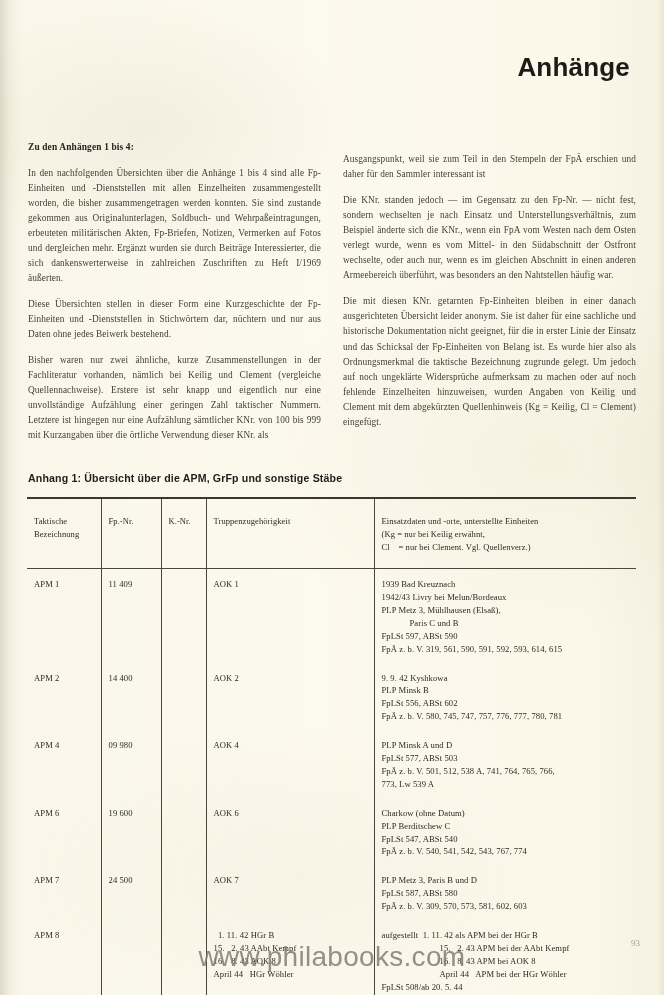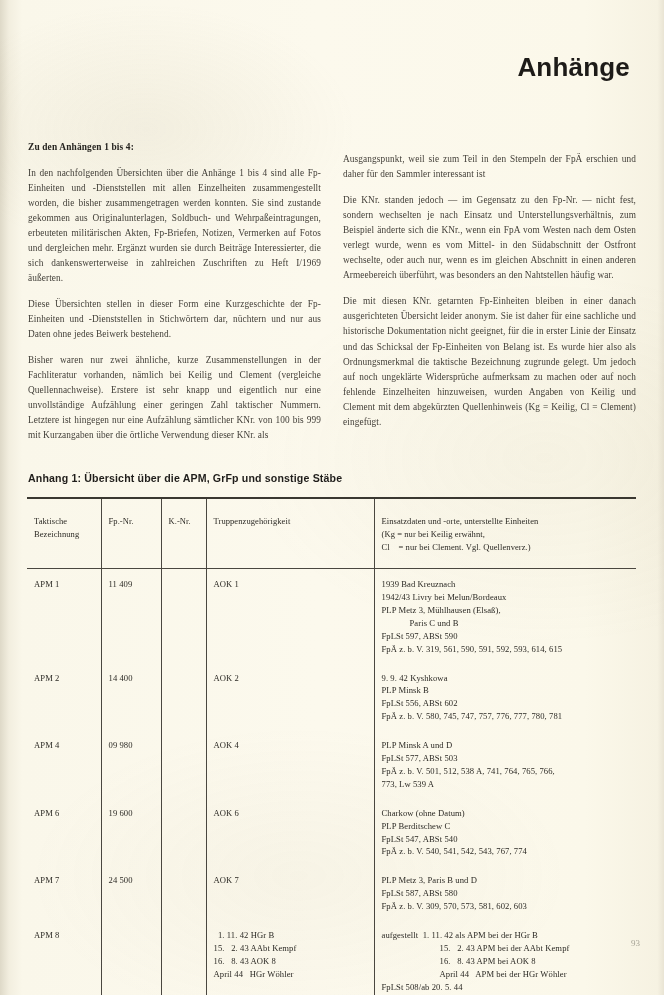--- a/index.html
+++ b/index.html
@@ -308,14 +308,15 @@
               <div class="cell-line ind2">April 44   APM bei der HGr Wöhler</div>
               <div class="cell-line">FpLSt 508/ab 20. 5. 44</div>
               <div class="cell-line">Wegen der FpÄ siehe Anhang 4 und 9</div>
             </td>
           </tr>
         </tbody>
     </table>
   </div>
 
   <div class="page-number">93</div>
+  <div class="watermark">www.philabooks.com</div>
 
 </div>
 
 </body></html>

